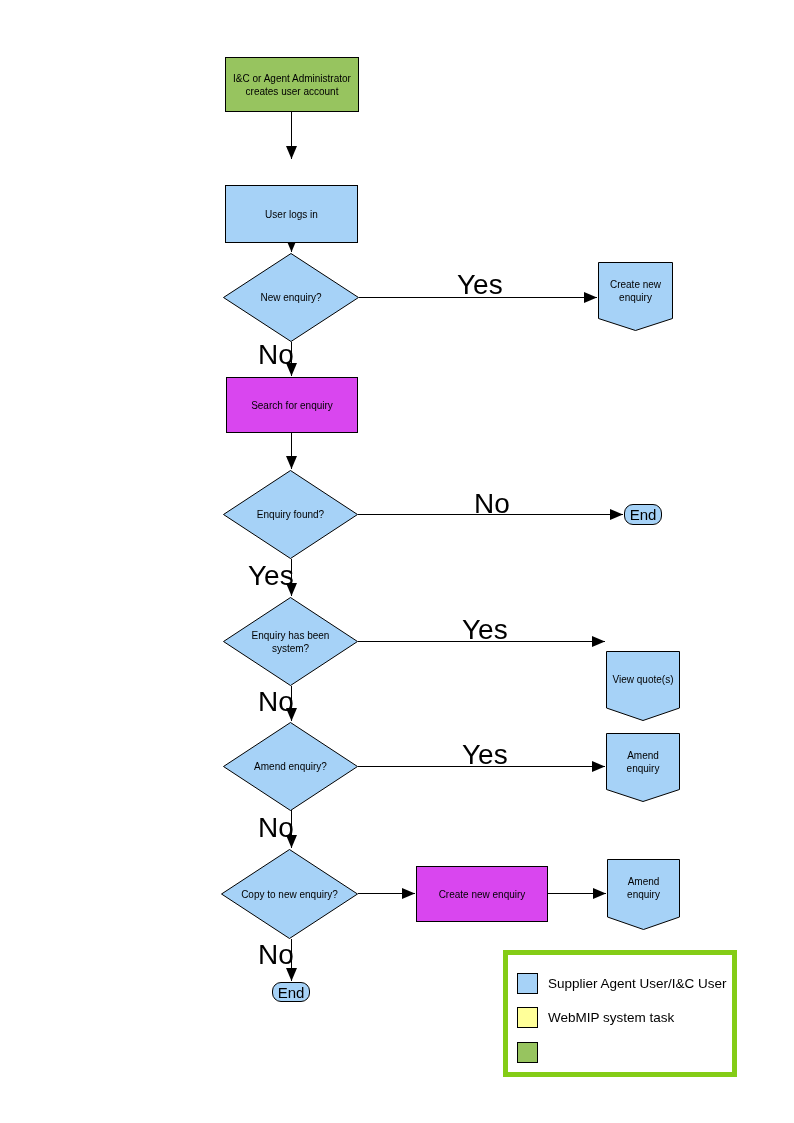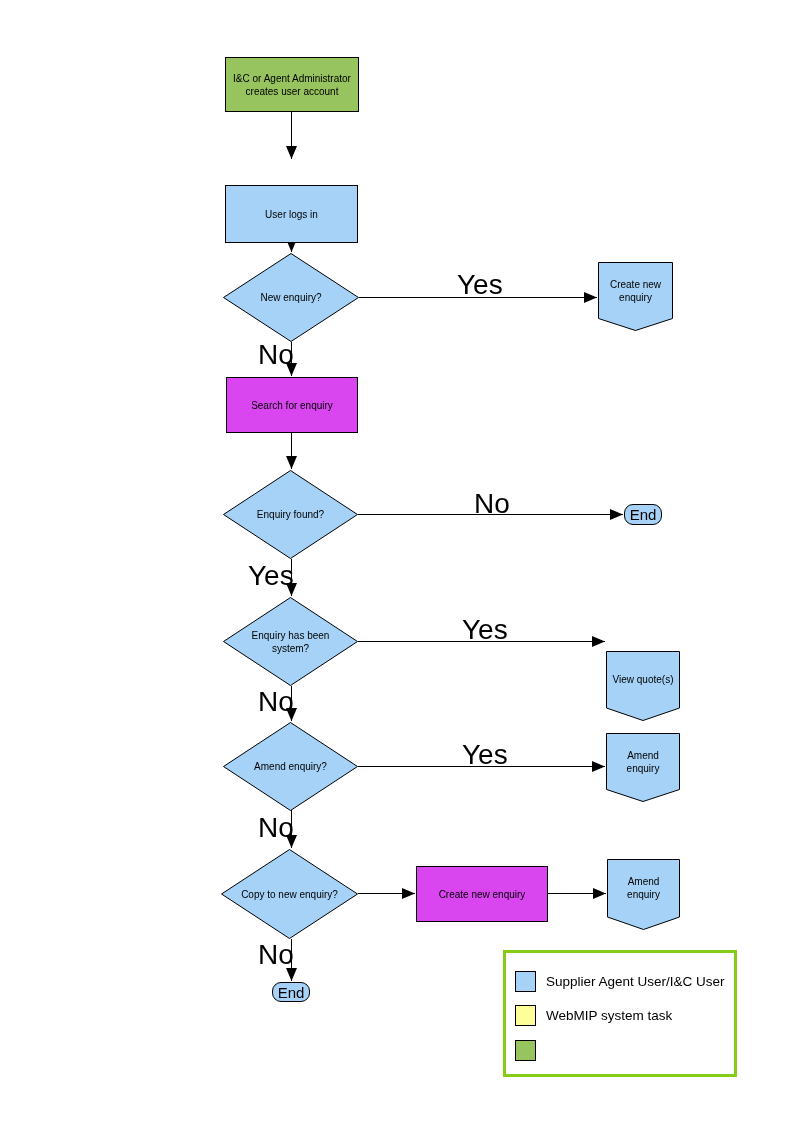--- a/index.html
+++ b/index.html
@@ -20,21 +20,21 @@
     position:absolute;left:0;right:0;display:flex;align-items:center;justify-content:center;text-align:center;
   }
   .diamond .node-label{top:0;bottom:0;margin:auto;padding:0 18px;}
   .pentagon .node-label{top:0;height:57px;padding:0 4px;}
   .terminator{
     position:absolute;z-index:1;box-sizing:border-box;background:#A6D2F7;border:1px solid #000;
     border-radius:9px;display:flex;align-items:center;justify-content:center;font-size:15px;
   }
   .edge-label{position:absolute;z-index:2;font-size:28px;line-height:1;white-space:nowrap;}
   .legend{
-    position:absolute;z-index:1;box-sizing:border-box;border:3px solid #84cc16;background:#fff;
+    position:absolute;z-index:1;box-sizing:border-box;border:5px solid #84cc16;background:#fff;
   }
   .legend-swatch{position:absolute;width:21px;height:21px;box-sizing:border-box;border:1px solid #000;}
   .legend-swatch.blue{background:#A6D2F7;}
   .legend-swatch.yellow{background:#FFFF99;}
   .legend-swatch.green{background:#97C45F;}
   .legend-label{position:absolute;font-size:13.5px;line-height:1.25;}
 </style>
 </head>
 <body>
 

